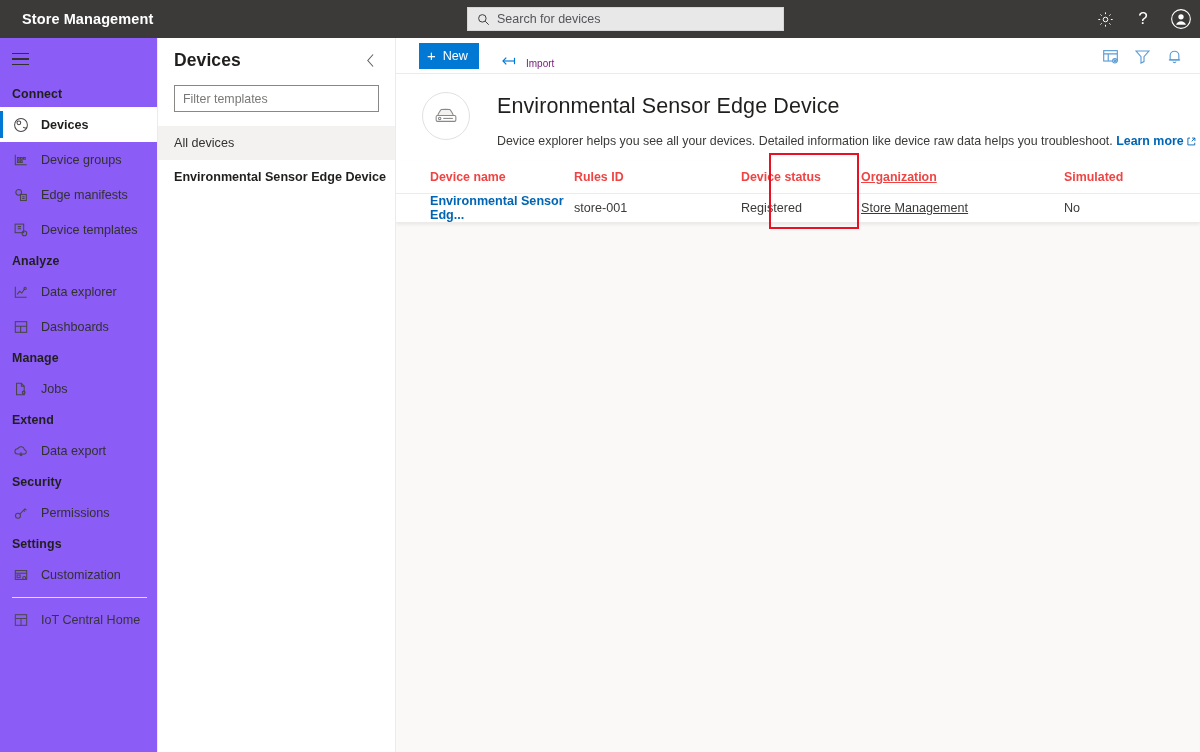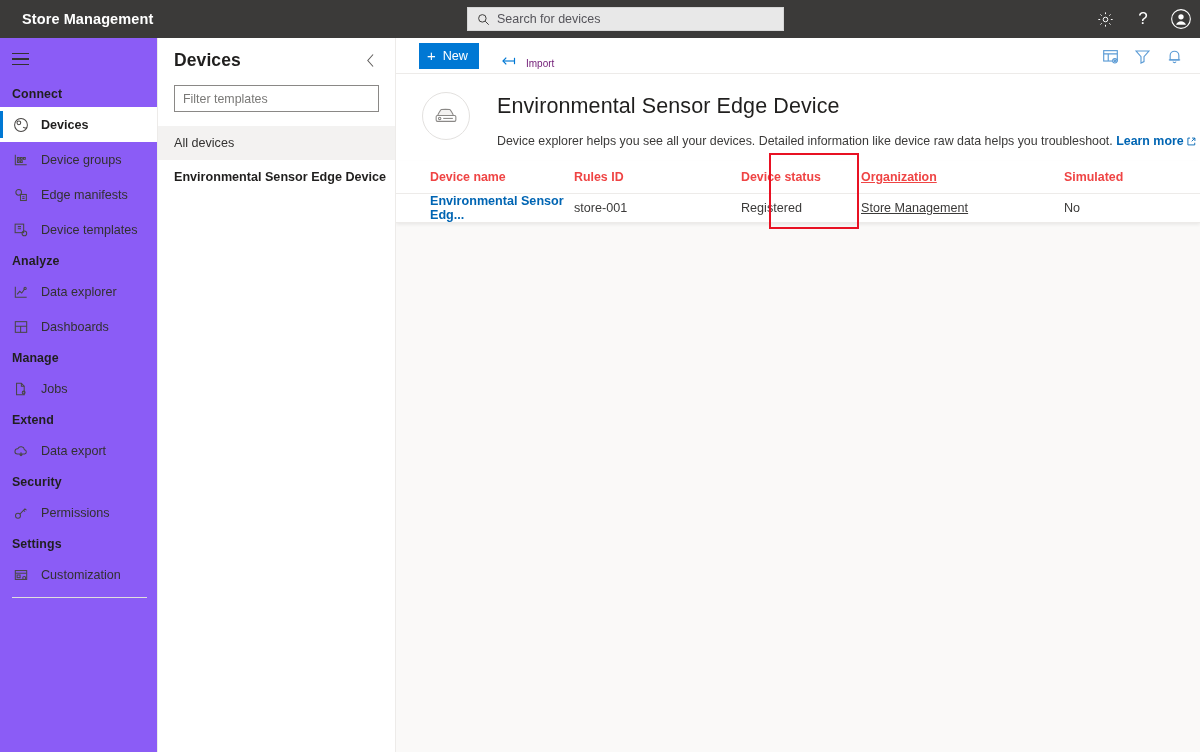--- a/index.html
+++ b/index.html
@@ -491,20 +491,29 @@
           <path d="M2.6 7h12.8"></path>
         <rect x="4.6" y="9" width="3.4" height="3"></rect>
           <circle cx="12.6" cy="12.4" r="1.7"></circle>
       </svg>
     </span>
     <span class="ni-label">Customization</span>
   </div>
 
   <div class="nav-sep"></div>
 
+  <div class="nav-item cut">
+    <span class="ni-icon">
+      <svg width="16" height="16" viewBox="0 0 18 18" fill="none" stroke="#484644" stroke-width="1.15">
+        <rect x="2.6" y="3" width="12.8" height="12"></rect>
+          <path d="M2.6 7.4h12.8M9 7.4V15"></path>
+      </svg>
+    </span>
+    <span class="ni-label">IoT Central Home</span>
+  </div>
 </div>
 
 <div class="tplpanel">
   <div class="tpl-head">
     <div class="tp-title">Devices</div>
     <div class="tp-collapse">
       <svg width="12" height="15" viewBox="0 0 12 16" fill="none" stroke="#605e5c" stroke-width="1.15">
         <path d="M8.2 1.6L2.6 8l5.6 6.4"></path>
       </svg>
     </div>

